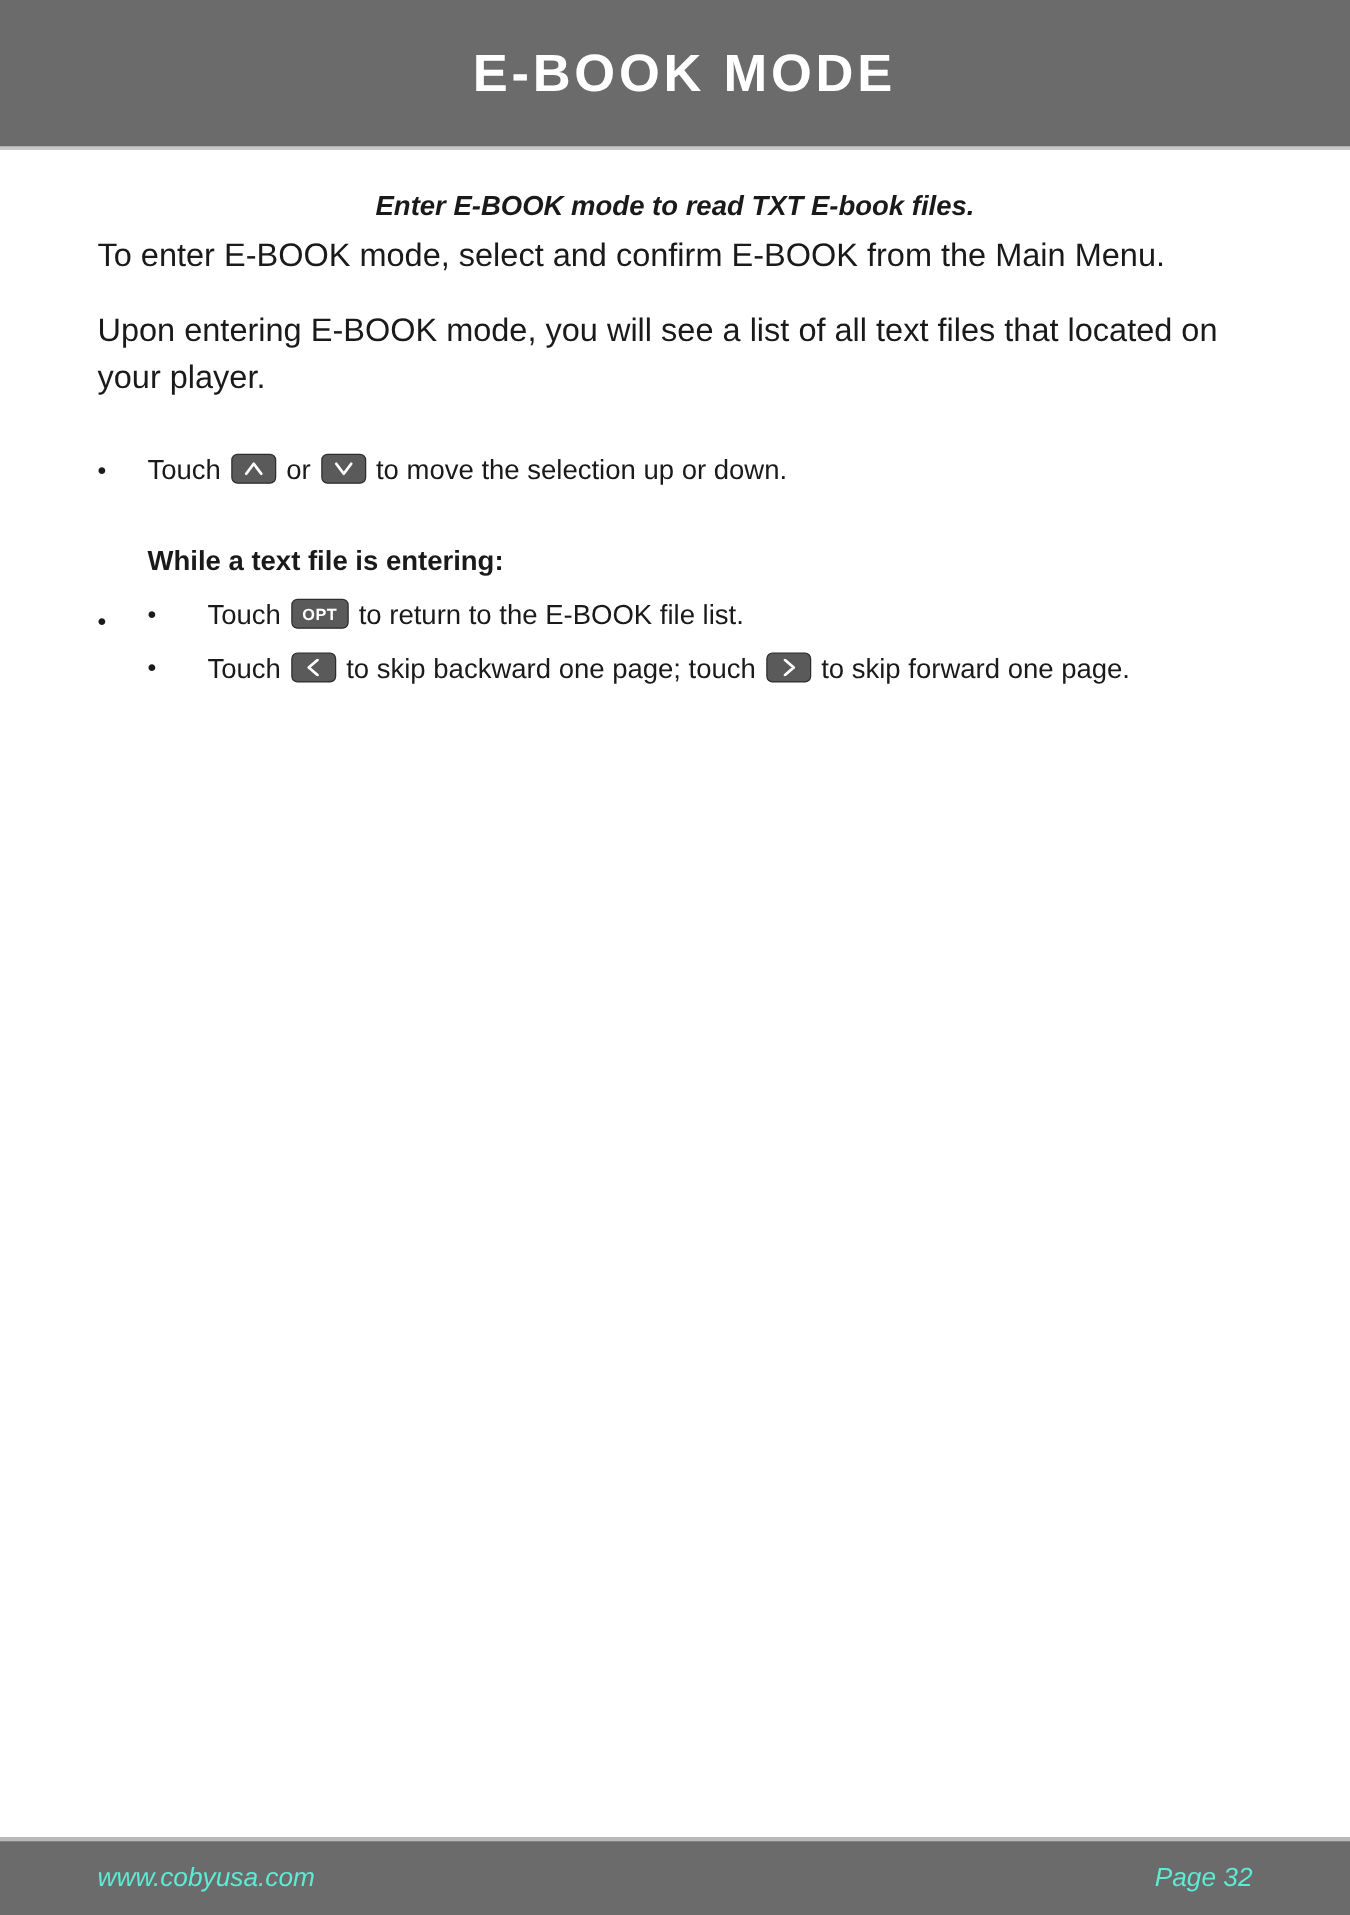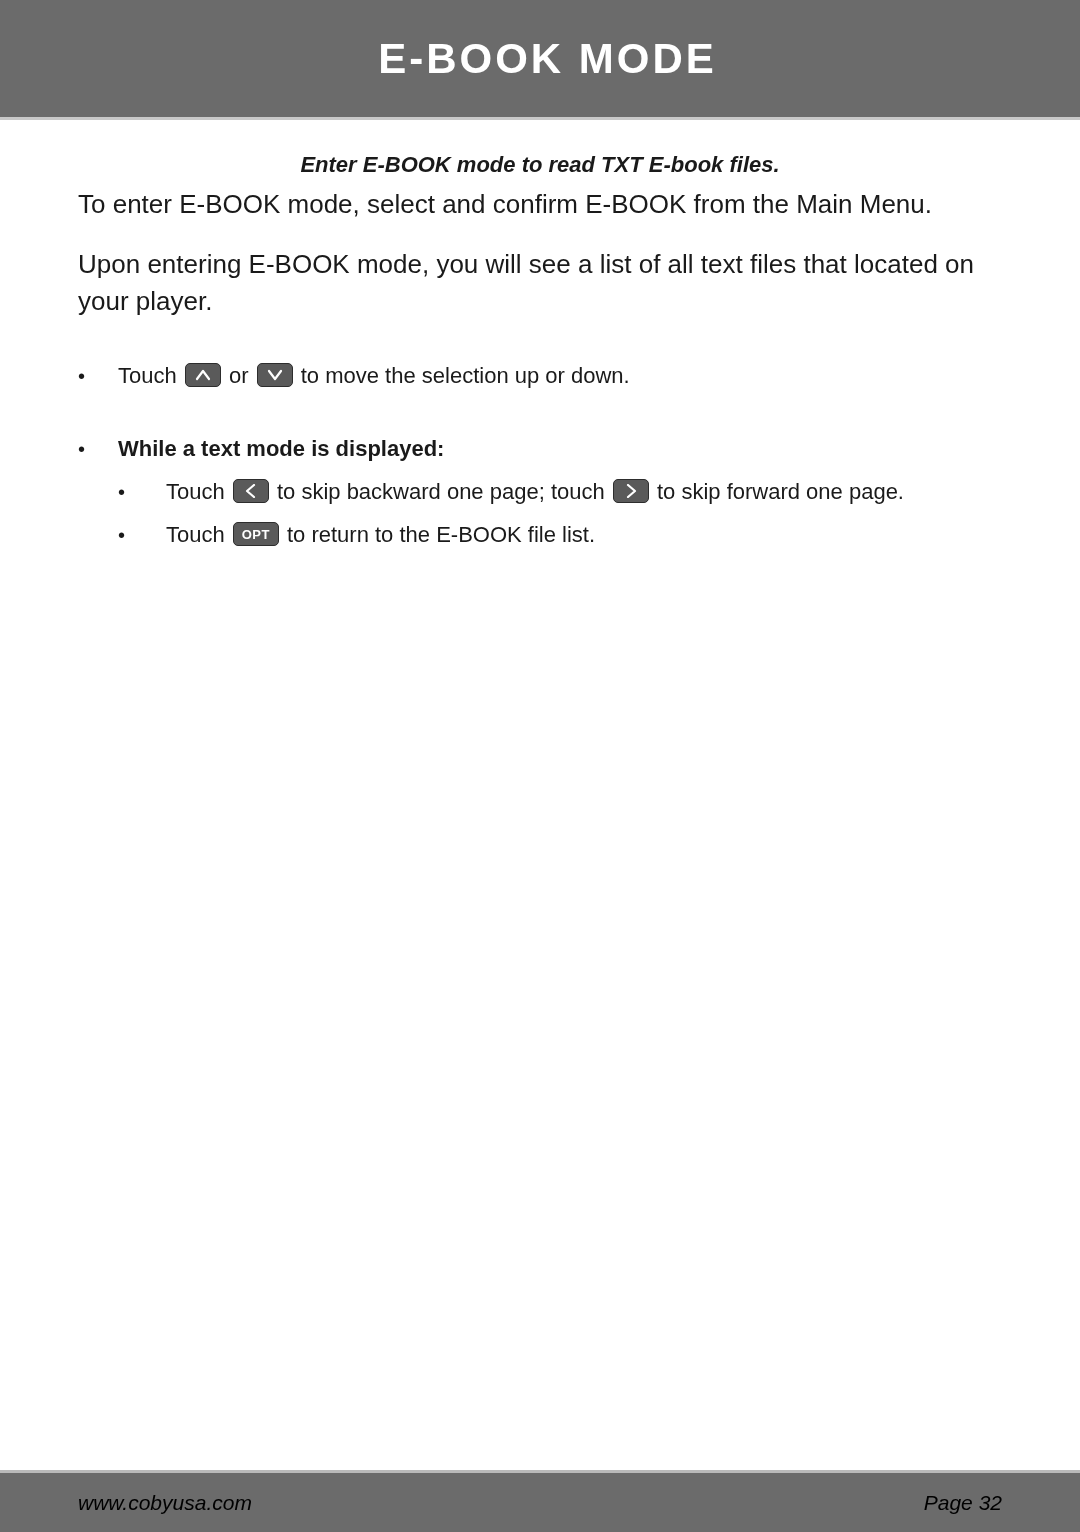--- a/index.html
+++ b/index.html
@@ -47,21 +47,21 @@
       color: #1a1a1a;
       margin-bottom: 24px;
       line-height: 1.4;
     }
     ul.outer {
       list-style: none;
       padding-left: 0;
     }
     ul.outer > li {
       display: flex;
-      align-items: flex-start;
+      align-items: center;
       margin-bottom: 10px;
       font-size: 22px;
       color: #1a1a1a;
       line-height: 1.5;
       margin-top: 40px;
     }
     ul.outer > li::before {
       content: "•";
       display: inline-block;
       width: 40px;
@@ -124,21 +124,21 @@
       position: absolute;
       bottom: 0;
       left: 0;
       width: 100%;
       height: 62px;
       background: #6b6b6b;
       display: flex;
       align-items: center;
       justify-content: space-between;
       padding: 0 78px;
-      color: #000000;
+      color: #5eead4;
       font-style: italic;
       font-size: 21px;
       border-top: 3px solid #bababa;
     }
   </style>
 </head>
 <body>
 
 <div class="header-band">
   <div class="header-title">E-BOOK MODE</div>
@@ -160,40 +160,40 @@
           <svg width="16" height="12" viewBox="0 0 16 12">
               <path d="M2 2 L8 10 L14 2" stroke="#ffffff" stroke-width="2.2" fill="none" stroke-linecap="round" stroke-linejoin="round"></path>
             </svg>
         </span><span> to move the selection up or down.</span>
       </div>
     </li>
 
 
     <li>
       <div class="li-body">
-        <span class="bold-line">While a text mode is displayed:</span>
+        <span class="bold-line">While a text file is entering:</span>
         <ul class="inner">
+          <li>
+            <div class="li-body">
+              <span>Touch </span><span class="key opt">OPT</span><span> to return to the E-BOOK file list.</span>
+            </div>
+          </li>
           <li>
             <div class="li-body">
               <span>Touch </span><span class="key">
                 <svg width="14" height="14" viewBox="0 0 14 14">
                     <path d="M10 1 L3 7 L10 13" stroke="#ffffff" stroke-width="2.2" fill="none" stroke-linecap="round" stroke-linejoin="round"></path>
                   </svg>
               </span><span> to skip backward one page; touch </span><span class="key">
                 <svg width="14" height="14" viewBox="0 0 14 14">
                     <path d="M4 1 L11 7 L4 13" stroke="#ffffff" stroke-width="2.2" fill="none" stroke-linecap="round" stroke-linejoin="round"></path>
                   </svg>
               </span><span> to skip forward one page.</span>
             </div>
           </li>
-          <li>
-            <div class="li-body">
-              <span>Touch </span><span class="key opt">OPT</span><span> to return to the E-BOOK file list.</span>
-            </div>
-          </li>
         </ul>
       </div>
     </li>
   </ul>
 </div>
 
 <div class="footer-band">
   <div>www.cobyusa.com</div>
   <div>Page 32</div>
 </div>

